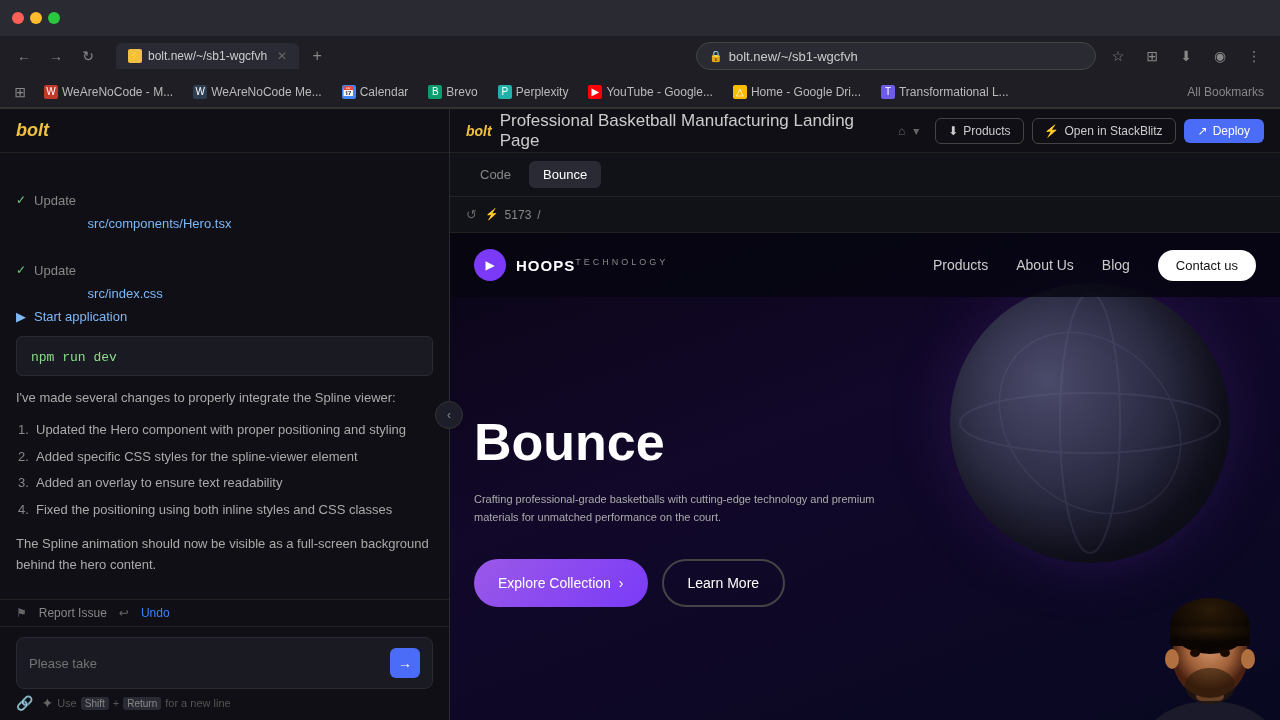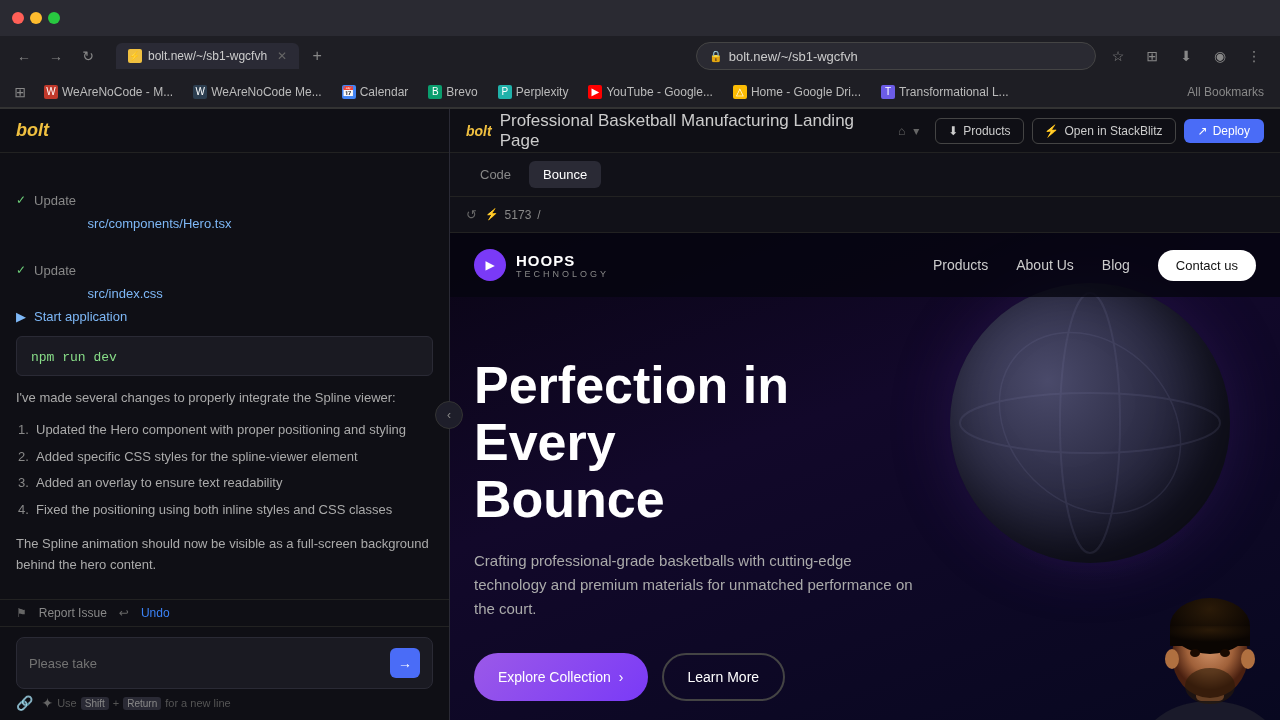--- a/index.html
+++ b/index.html
@@ -350,21 +350,21 @@
     .site-logo {
       display: flex; align-items: center; gap: 10px;
     }
     .logo-circle {
       width: 32px; height: 32px;
       border-radius: 50%;
       background: #7a3af7;
       display: flex; align-items: center; justify-content: center;
       color: white; font-size: 12px;
     }
-    .logo-text { display: flex; flex-direction: column; }
+    .logo-text { display: flex; flex-direction: row; }
     .logo-name { font-size: 15px; font-weight: 700; color: white; letter-spacing: 1px; }
     .logo-sub { font-size: 9px; color: #888; letter-spacing: 3px; }
 
     .site-menu {
       display: flex; align-items: center; gap: 28px; margin-left: auto;
     }
     .site-menu-item {
       font-size: 14px; color: #ccc; cursor: pointer; text-decoration: none;
     }
     .contact-btn {
@@ -382,21 +382,21 @@
     }
     .hero-title {
       font-size: 52px;
       font-weight: 800;
       color: white;
       line-height: 1.1;
       max-width: 420px;
       margin-bottom: 20px;
     }
     .hero-subtitle {
-      font-size: 15px;
+      font-size: 11px;
       color: #aaa;
       max-width: 440px;
       line-height: 1.6;
       margin-bottom: 32px;
     }
     .hero-buttons {
       display: flex; gap: 14px;
     }
     .btn-primary {
       padding: 14px 24px;
@@ -671,21 +671,21 @@
         <div class="site-menu">
           <a class="site-menu-item">Products</a>
           <a class="site-menu-item">About Us</a>
           <a class="site-menu-item">Blog</a>
           <button class="contact-btn">Contact us</button>
         </div>
       </div>
 
       <div class="hero-section" style="position:relative;z-index:5;">
         <h1 class="hero-title">
-          <span>Perfection in Every</span><br>
+          <br>
           <span>Bounce</span>
         </h1>
         <p class="hero-subtitle">Crafting professional-grade basketballs with cutting-edge technology and premium materials for unmatched performance on the court.</p>
         <div class="hero-buttons">
           <button class="btn-primary">
             <span>Explore Collection</span>
             <span>›</span>
           </button>
           <button class="btn-secondary">Learn More</button>
         </div>

